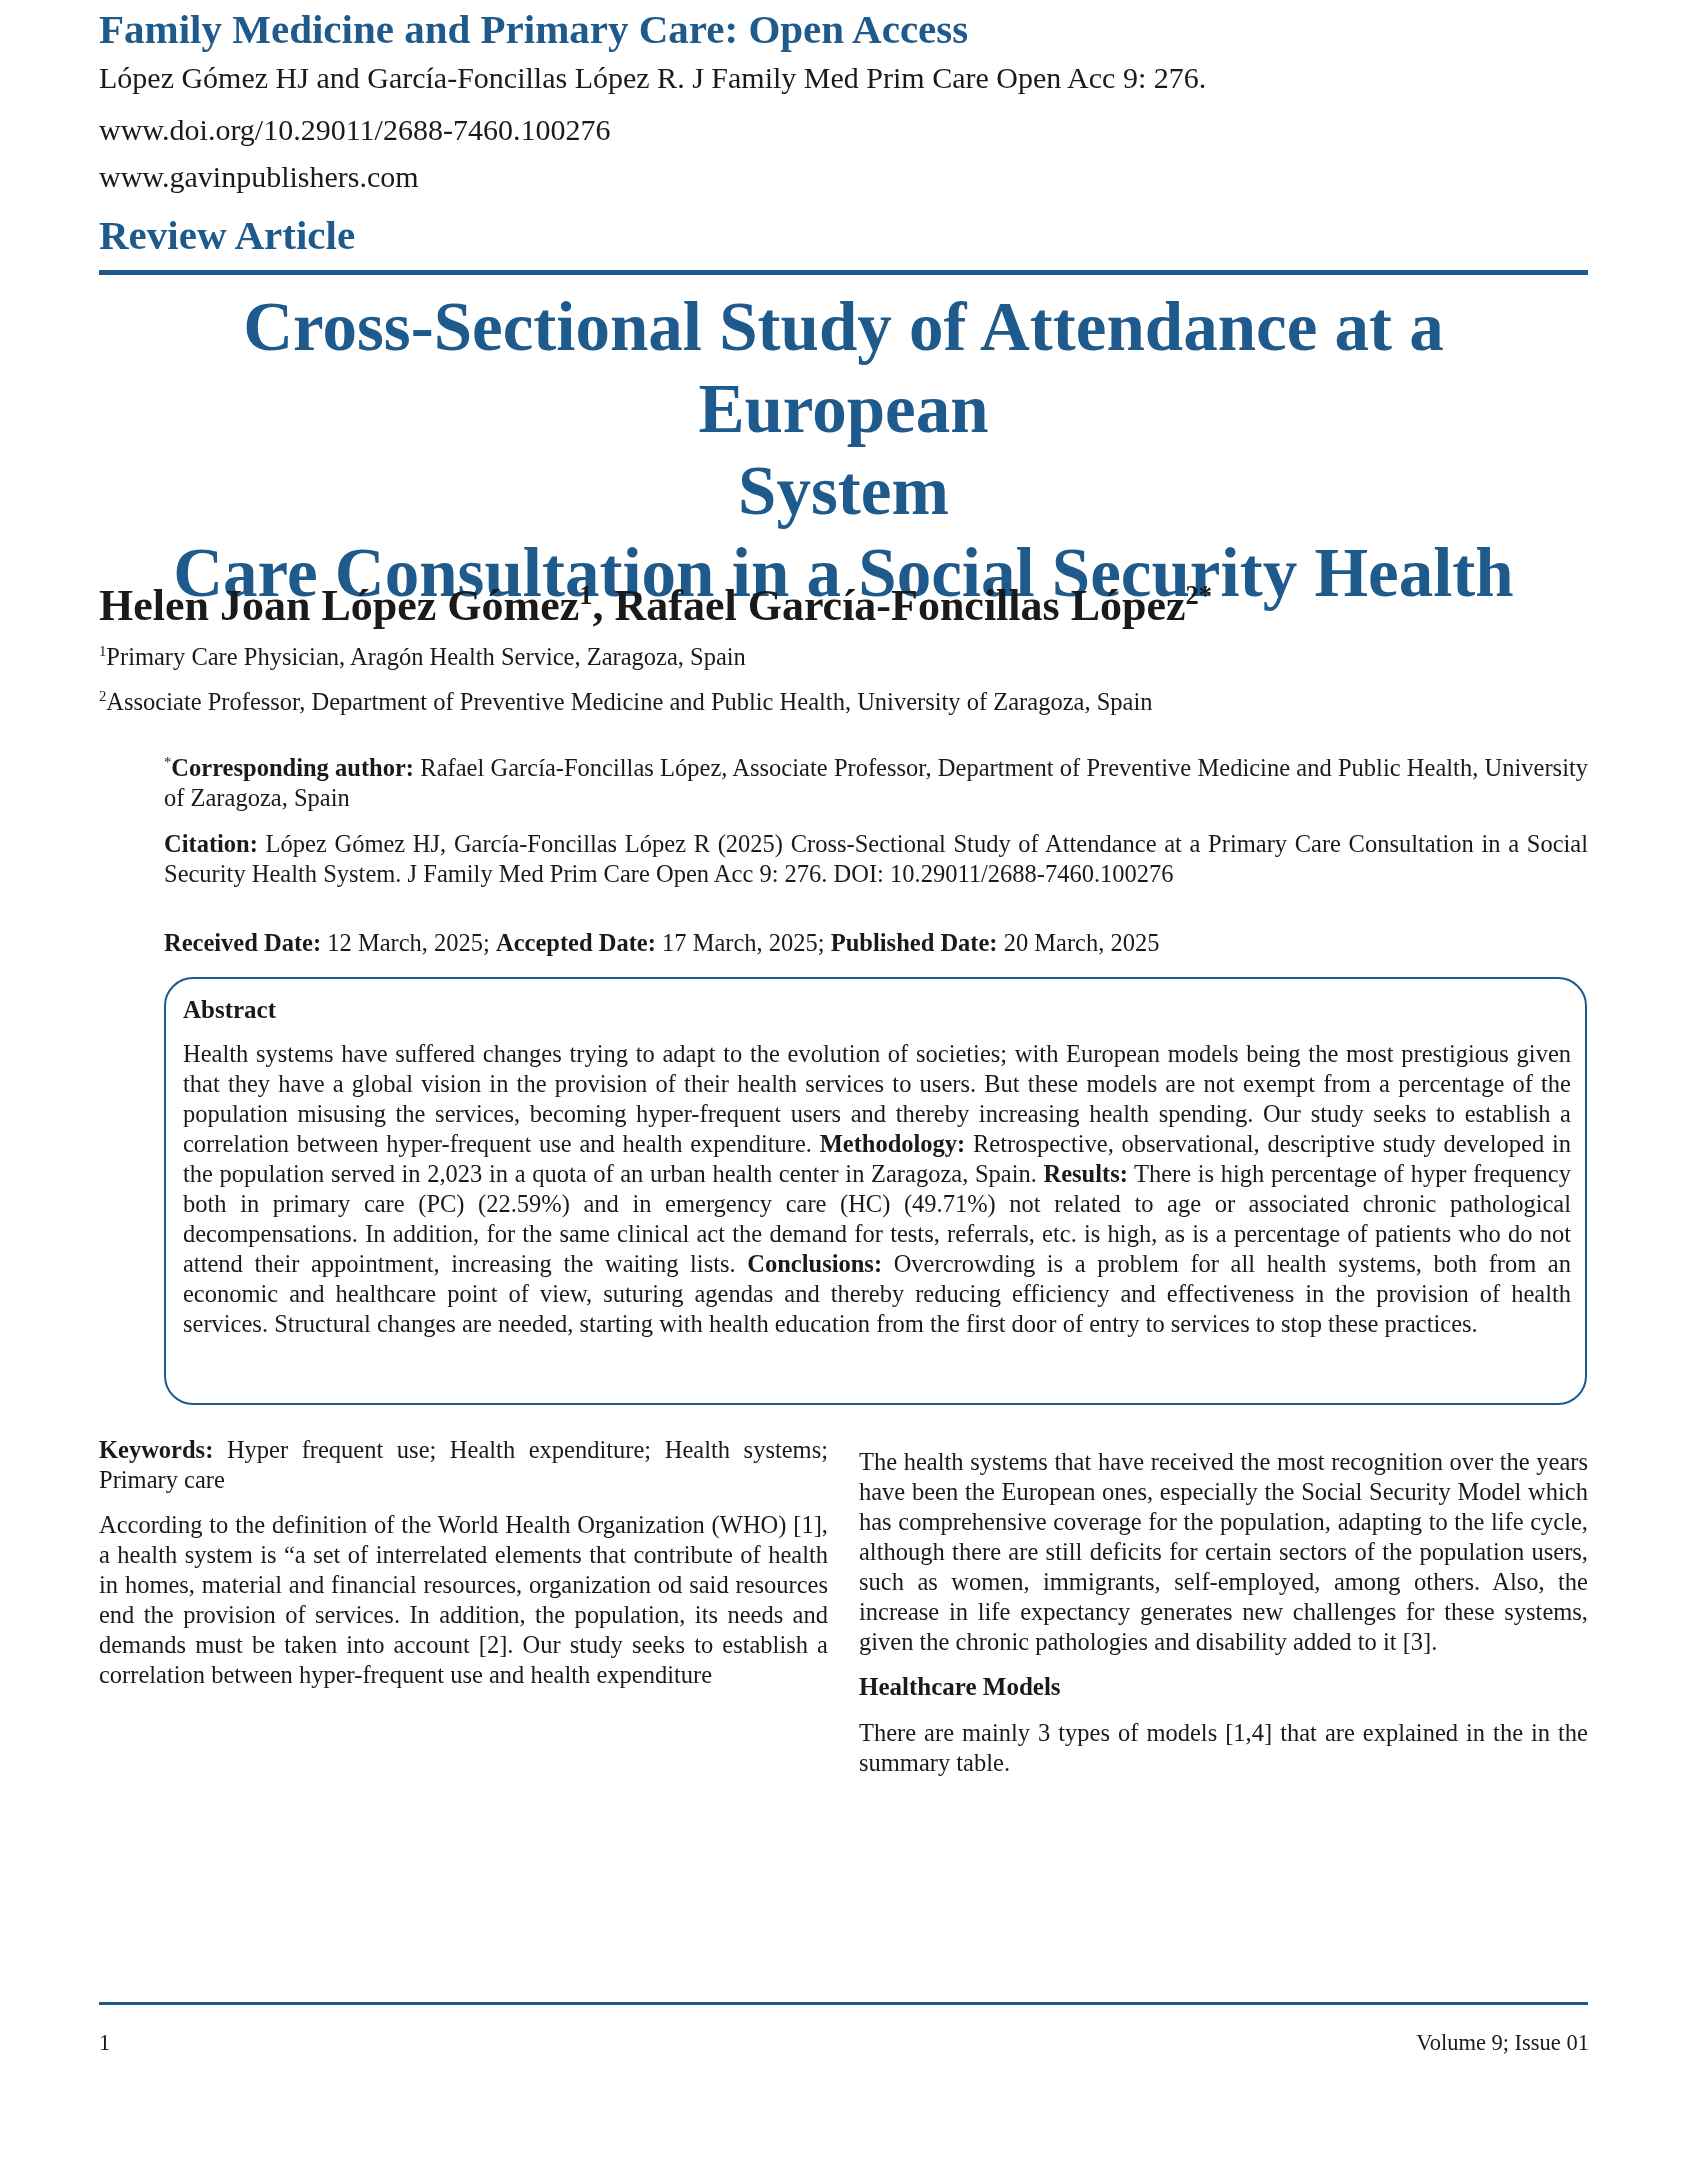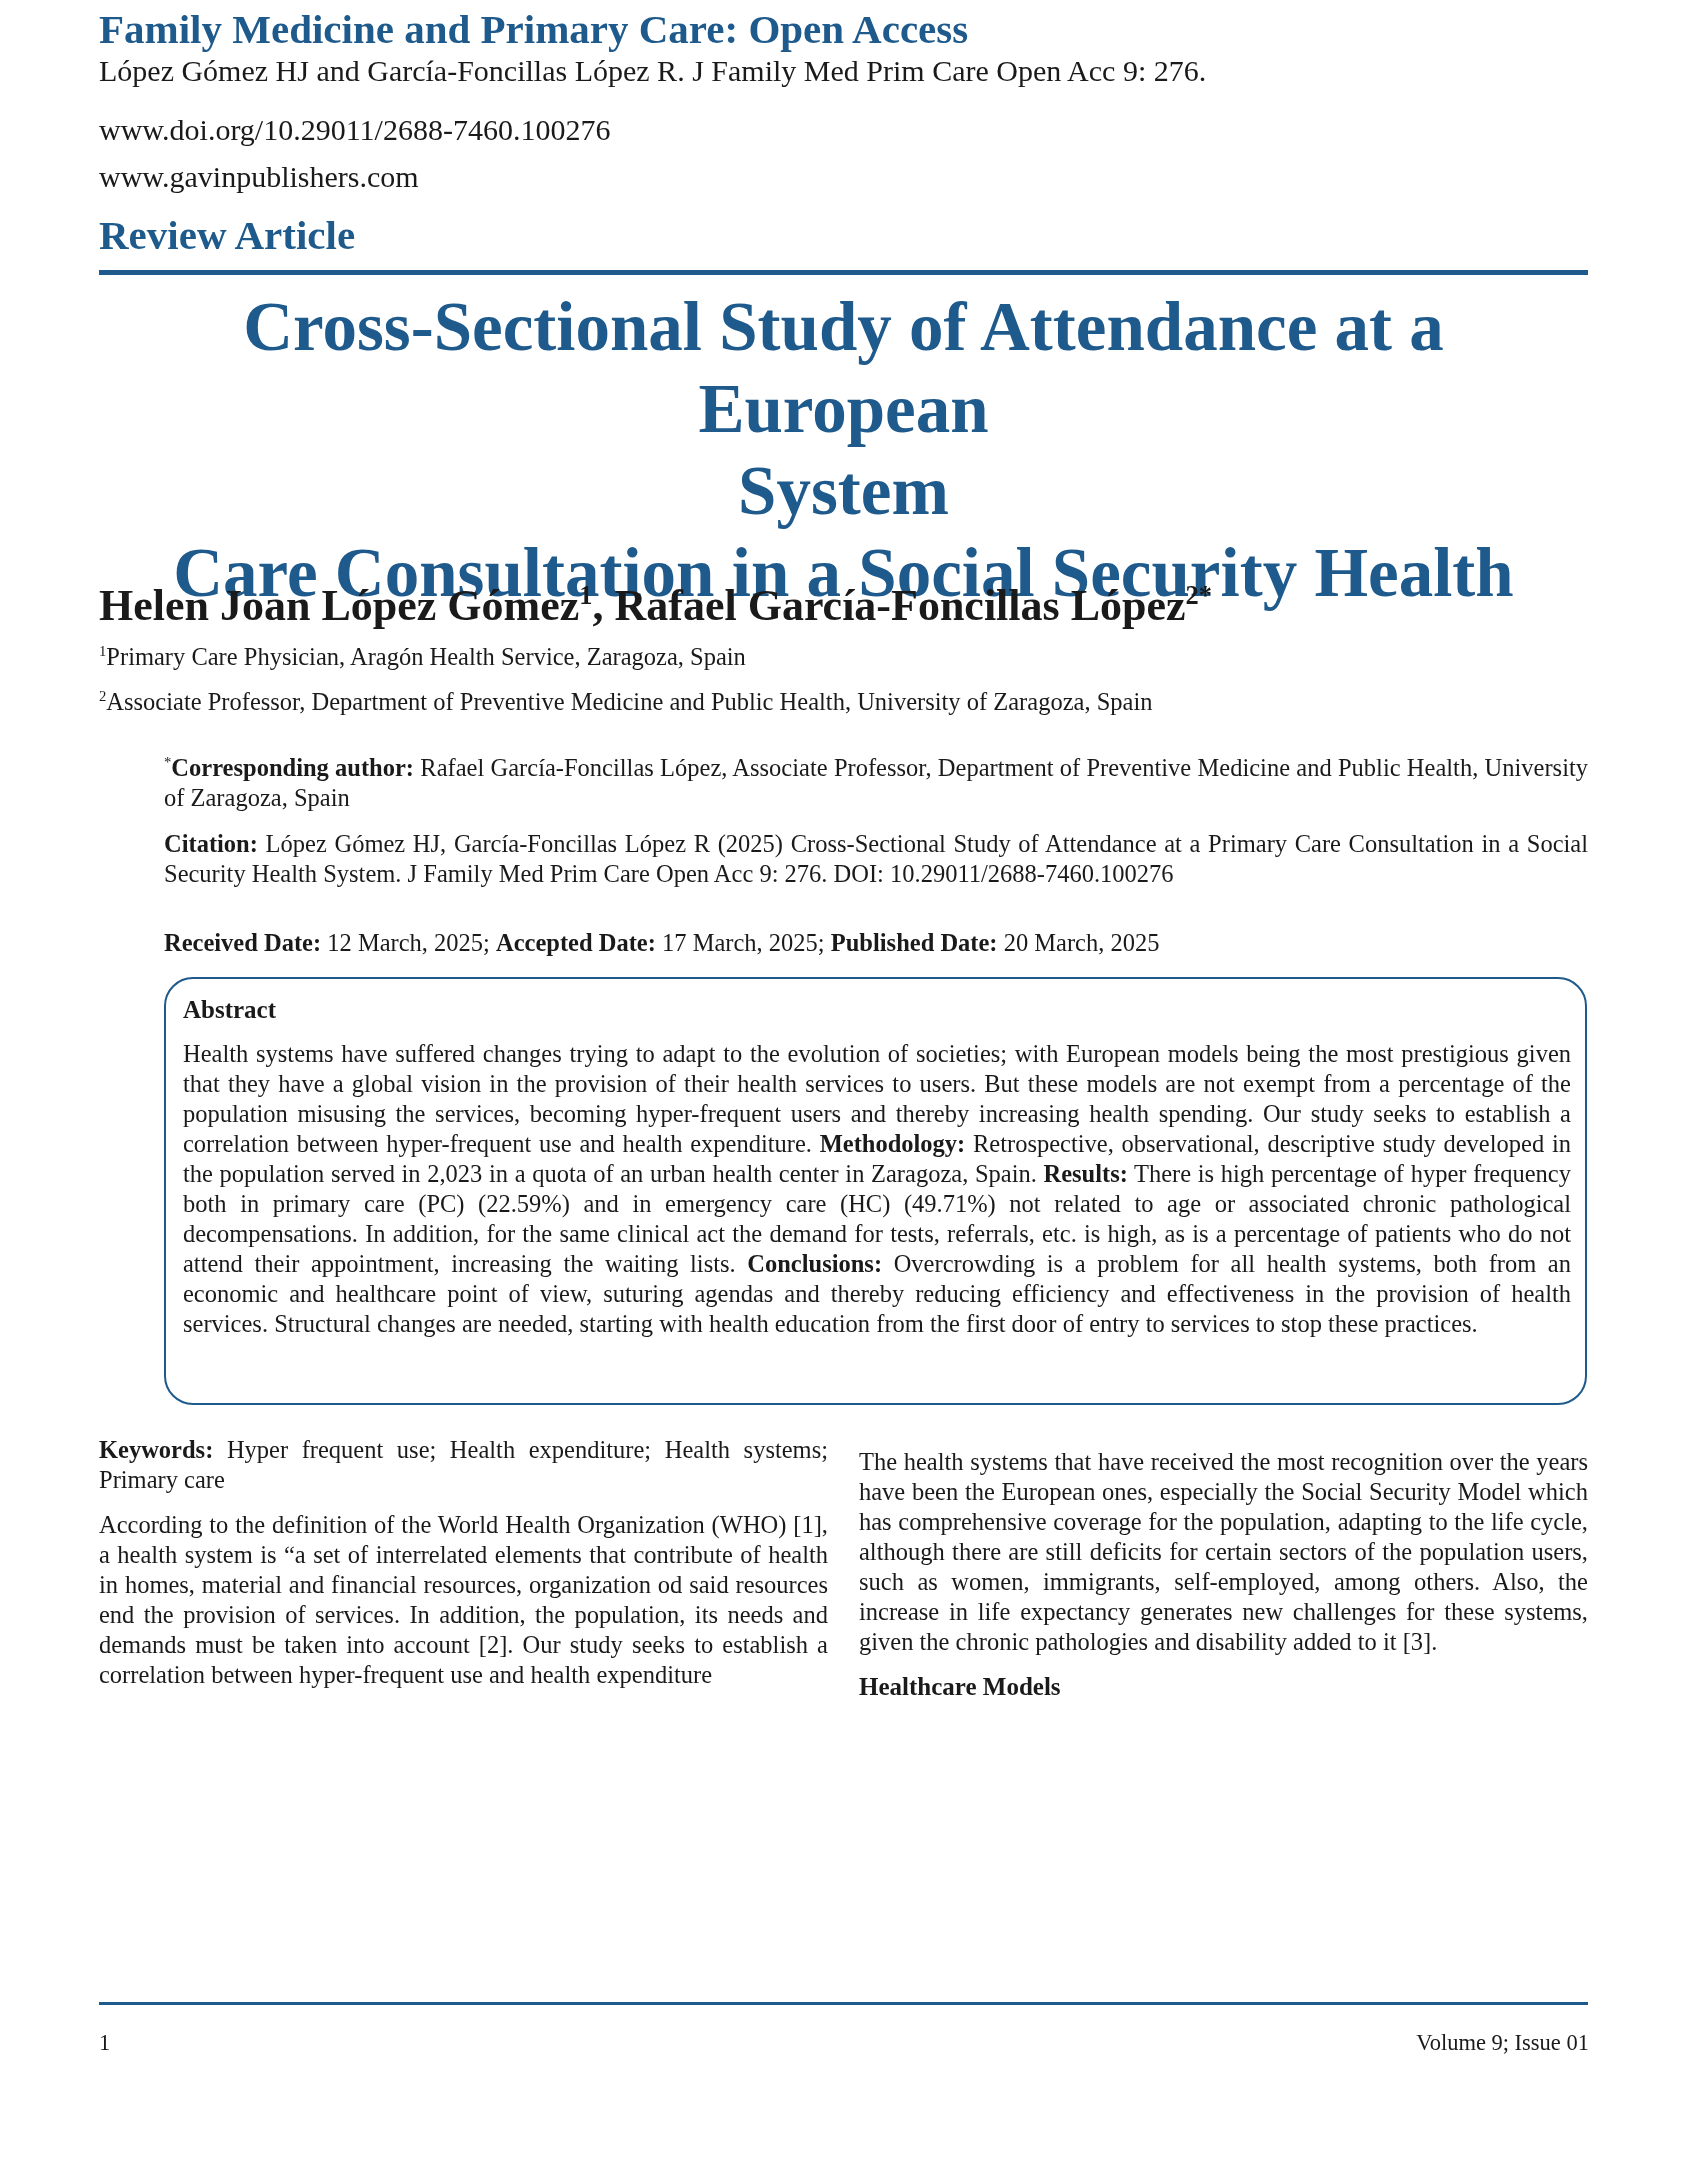--- a/index.html
+++ b/index.html
@@ -36,21 +36,21 @@
   .sec-head { font-size: 25px; font-weight: bold; line-height: 32px; }
   .rule-bottom { left: 99px; top: 2002px; width: 1489px; height: 3.3px; background: #1f5a8c; }
   .footer { top: 2030px; font-size: 22.5px; line-height: 26.5px; }
   .footer-page { left: 99px; }
   .footer-vol { right: 99px; }
 </style>
 </head>
 <body>
 
 <div class="abs journal-title blue">Family Medicine and Primary Care: Open Access</div>
-<div class="abs hdr-line" style="top:52px;">López Gómez HJ and García-Foncillas López R. J Family Med Prim Care Open Acc 9: 276.</div>
+<div class="abs hdr-line" style="top:59px;">López Gómez HJ and García-Foncillas López R. J Family Med Prim Care Open Acc 9: 276.</div>
 <div class="abs hdr-line" style="top:111px;">www.doi.org/10.29011/2688-7460.100276</div>
 <div class="abs hdr-line" style="top:158px;">www.gavinpublishers.com</div>
 <div class="abs article-type blue">Review Article</div>
 <div class="abs rule-top"></div>
 
 <div class="abs main-title blue">
   <div>Cross-Sectional Study of Attendance at a European</div>
   <div>System</div>
   <div>Care Consultation in a Social Security Health</div>
 </div>
@@ -85,18 +85,19 @@
 <div class="abs col col-left" style="top:1435px;">
   <div>
     <b>Keywords:</b><span> Hyper frequent use; Health expenditure; Health systems; Primary care</span>
   </div>
   <p style="margin:14.6px 0 0 0;">According to the definition of the World Health Organization (WHO) [1], a health system is “a set of interrelated elements that contribute of health in homes, material and financial resources, organization od said resources end the provision of services. In addition, the population, its needs and demands must be taken into account [2]. Our study seeks to establish a correlation between hyper-frequent use and health expenditure</p>
 </div>
 
 <div class="abs col col-right" style="top:1432px;">
   <p style="margin:14.6px 0 0 0;">The health systems that have received the most recognition over the years have been the European ones, especially the Social Security Model which has comprehensive coverage for the population, adapting to the life cycle, although there are still deficits for certain sectors of the population users, such as women, immigrants, self-employed, among others. Also, the increase in life expectancy generates new challenges for these systems, given the chronic pathologies and disability added to it [3].</p>
   <div class="sec-head" style="margin-top:14.6px;">Healthcare Models</div>
+  <p style="margin:14.6px 0 0 0;">There are mainly 3 types of models [1,4] that are explained in the in the summary table.</p>
 </div>
 
 <div class="abs rule-bottom"></div>
 <div class="abs footer footer-page">1</div>
 <div class="abs footer footer-vol">Volume 9; Issue 01</div>
 
 
 </body></html>

